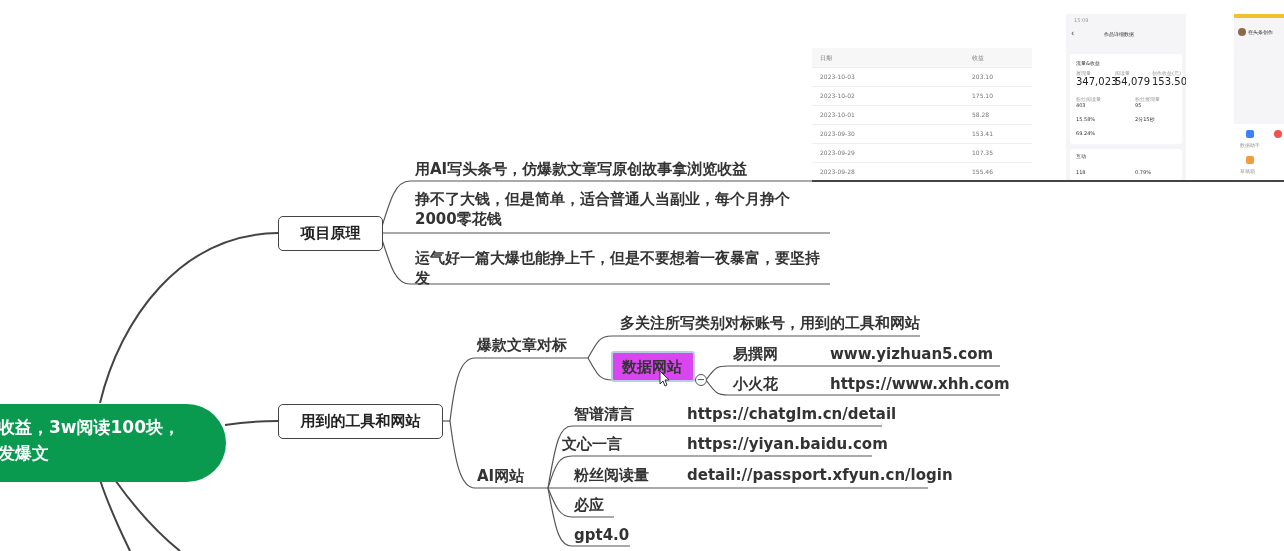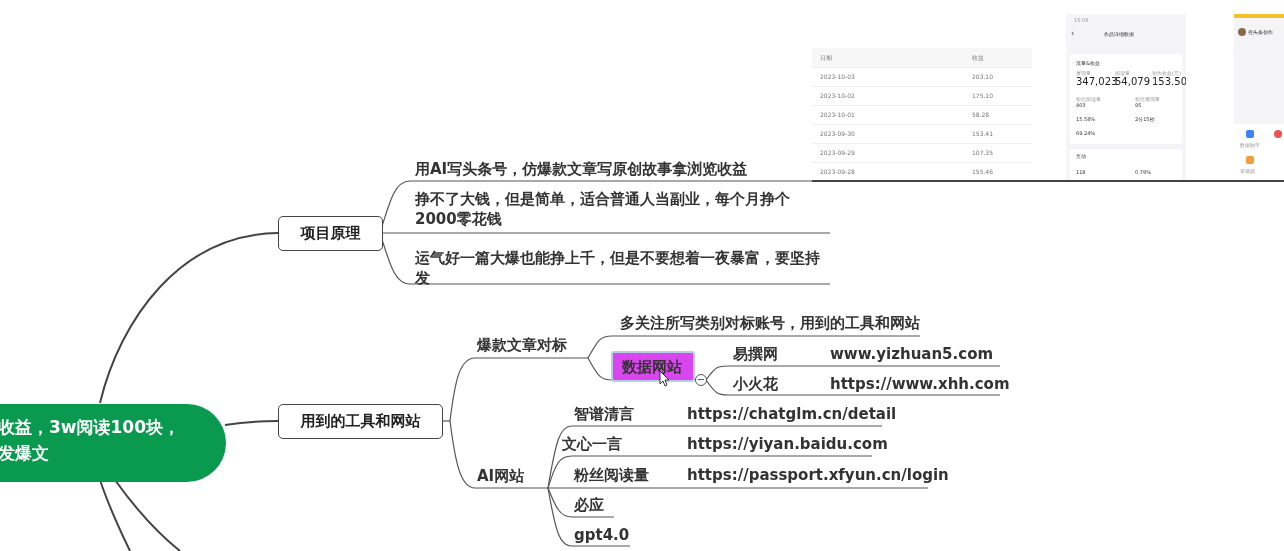--- a/index.html
+++ b/index.html
@@ -98,21 +98,21 @@
 <div class="txt" style="left:830px; top:344px;">www.yizhuan5.com</div>
 <div class="txt" style="left:733px; top:374px;">小火花</div>
 <div class="txt" style="left:830px; top:374px;">https://www.xhh.com</div>
 
 <div class="txt" style="left:477px; top:466px;">AI网站</div>
 <div class="txt" style="left:574px; top:404px;">智谱清言</div>
 <div class="txt" style="left:687px; top:404px;">https://chatglm.cn/detail</div>
 <div class="txt" style="left:562px; top:434px;">文心一言</div>
 <div class="txt" style="left:687px; top:434px;">https://yiyan.baidu.com</div>
 <div class="txt" style="left:574px; top:465px;">粉丝阅读量</div>
-<div class="txt" style="left:687px; top:465px;">https://passport.xfyun.cn/login</div>
+<div class="txt" style="left:687px; top:465px;">detail://passport.xfyun.cn/login</div>
 <div class="txt" style="left:574px; top:495px;">必应</div>
 <div class="txt" style="left:574px; top:525px;text-align:center;">gpt4.0</div>
 
 <div class="shot tbl" style="left:812px; top:48px; width:222px; height:132px;">
   <div class="row hdr" style="top:0;">
     <span class="c1">日期</span>
     <span class="c2">收益</span>
   </div>
   <div class="row" style="top:19px;">
       <span class="c1">2023-10-03</span>

